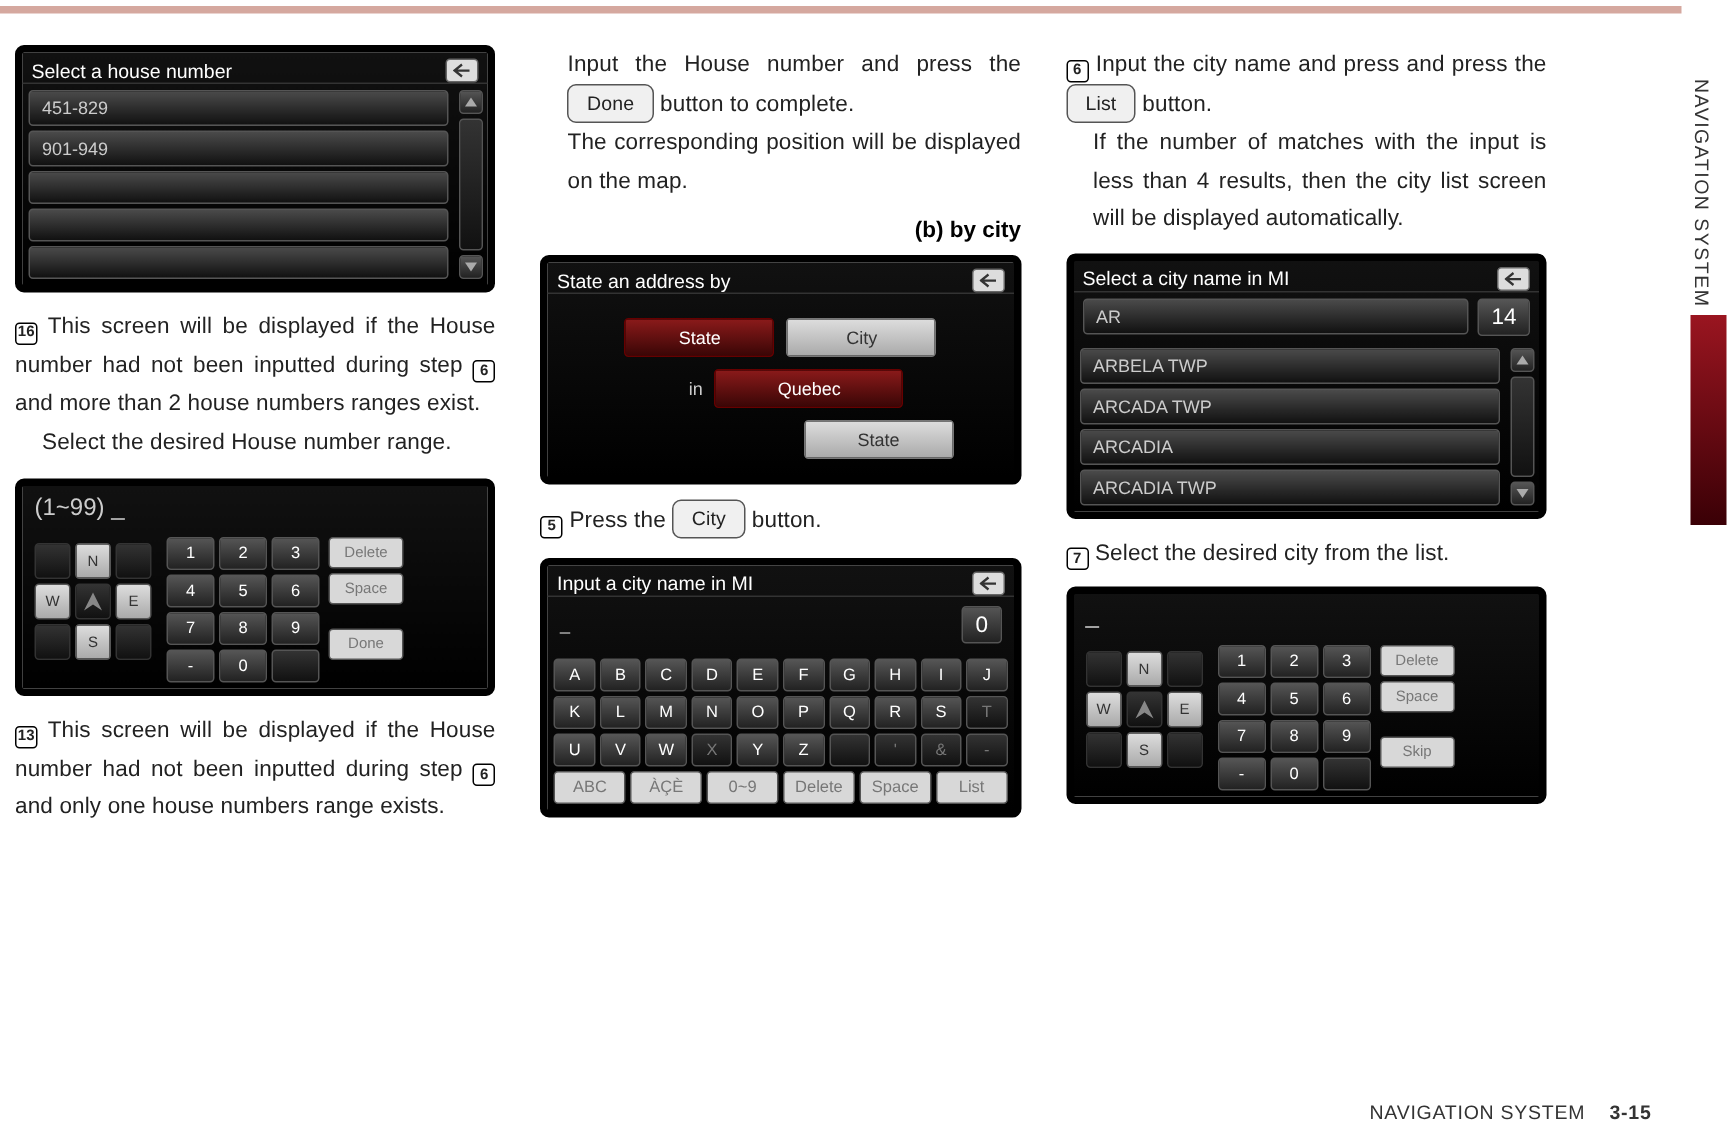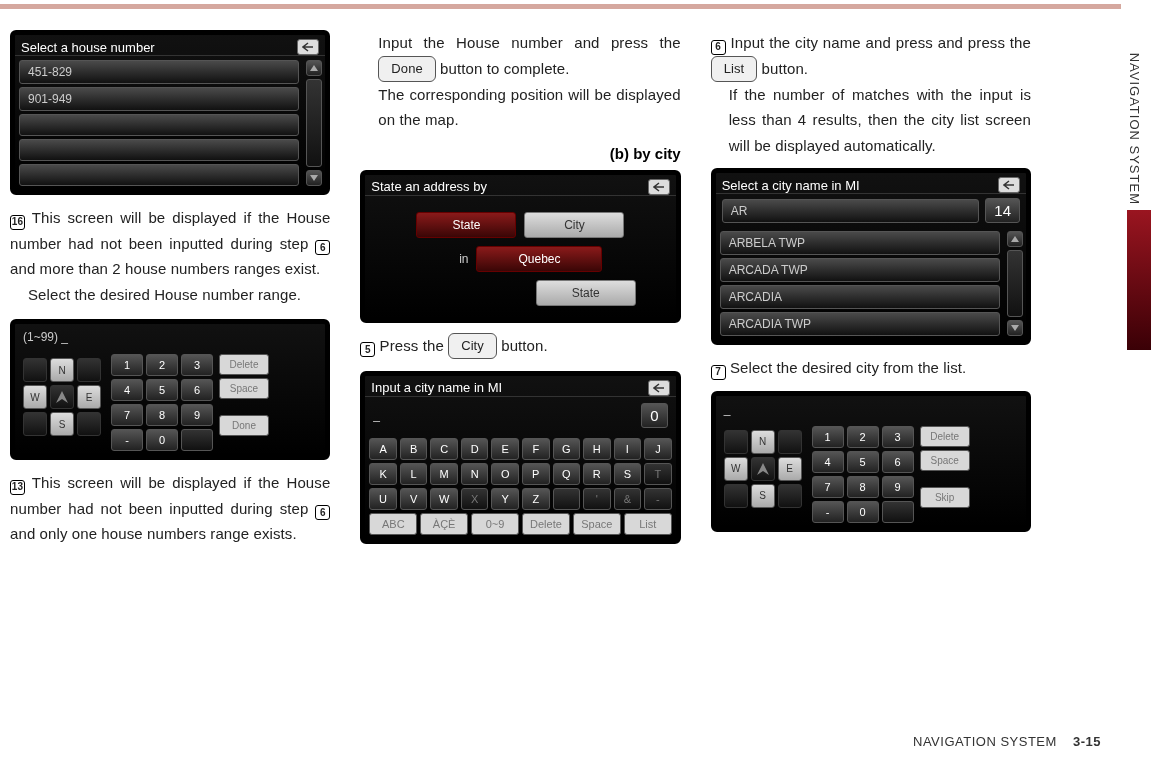--- a/index.html
+++ b/index.html
@@ -143,21 +143,21 @@
     font-size: 11px;
     padding: 4px 0;
     min-width: 0;
   }
   .key.dim { color: #777; background: linear-gradient(#333,#111); }
   .key.wide { flex: 1.6; }
   .key.light { background: #d8d8d8; color:#777; }
   .input-line {
     padding: 6px 8px;
     color: #ccc;
-    font-size: 12px;
+    font-size: 16px;
   }
   .compass {
     display: grid;
     grid-template-columns: repeat(3, 24px);
     grid-template-rows: repeat(3, 24px);
     gap: 3px;
     padding: 4px;
   }
   .ckey {
     border: 1px solid #555;

